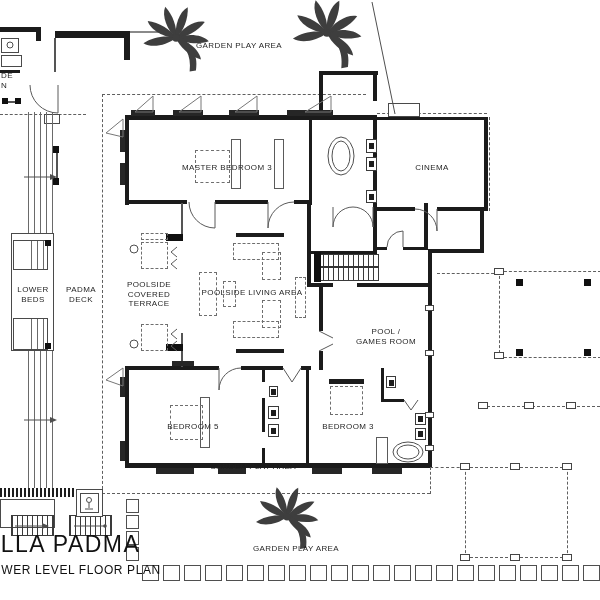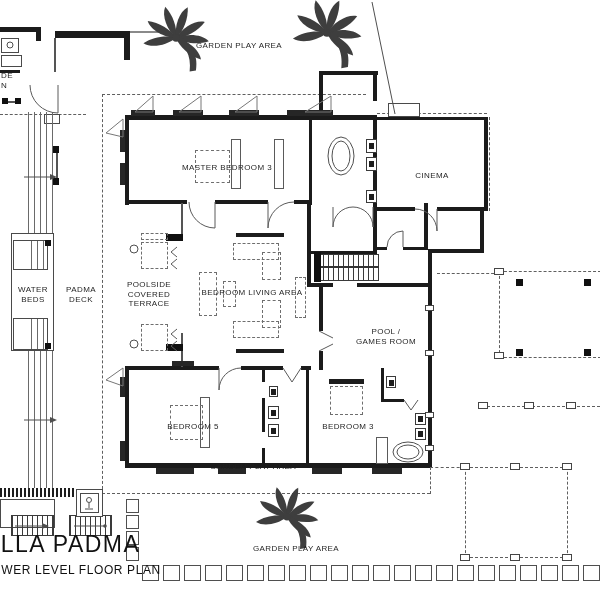--- a/index.html
+++ b/index.html
@@ -333,30 +333,30 @@
           <path d="M0,0 C9,-7 23,-10 31,-5 C22,1 9,3 0,0 Z" transform="rotate(15)"></path>
           <path d="M0,0 C9,-7 23,-10 31,-5 C22,1 9,3 0,0 Z" transform="rotate(50)"></path>
           <path d="M-1,1 C8,6 15,16 13,32 L19,31 C22,14 12,3 1,-3 Z"></path>
           <circle r="3.5"></circle>
         </g>
       </g>
   </svg>
 
   <div id="label-layer">
       <div class="label" style="left: 227px; top: 168px;">MASTER BEDROOM 3</div>
-      <div class="label" style="left: 432px; top: 176px;">CINEMA</div>
+      <div class="label" style="left: 432px; top: 168px;">CINEMA</div>
       <div class="label" style="left: 149px; top: 294px;">POOLSIDE
 COVERED
 TERRACE</div>
-      <div class="label" style="left: 252px; top: 293px;">BEDROOM LIVING AREA</div>
+      <div class="label" style="left: 252px; top: 293px;">POOLSIDE LIVING AREA</div>
       <div class="label" style="left: 386px; top: 336px;">POOL /
 GAMES ROOM</div>
       <div class="label" style="left: 193px; top: 427px;">BEDROOM 5</div>
       <div class="label" style="left: 348px; top: 427px; text-align: right;">BEDROOM 3</div>
-      <div class="label" style="left: 33px; top: 294px;">WATER
+      <div class="label" style="left: 33px; top: 294px;">LOWER
 BEDS</div>
       <div class="label" style="left: 81px; top: 294px;">PADMA
 DECK</div>
       <div class="label" style="left: 239px; top: 46px;">GARDEN PLAY AREA</div>
       <div class="label" style="left: 253px; top: 467px;">GARDEN PLAY AREA</div>
       <div class="label" style="left: 296px; top: 549px;">GARDEN PLAY AREA</div>
       <div class="label left" style="left: 1px; top: 80px;">DE
 N</div>
     </div>
 

